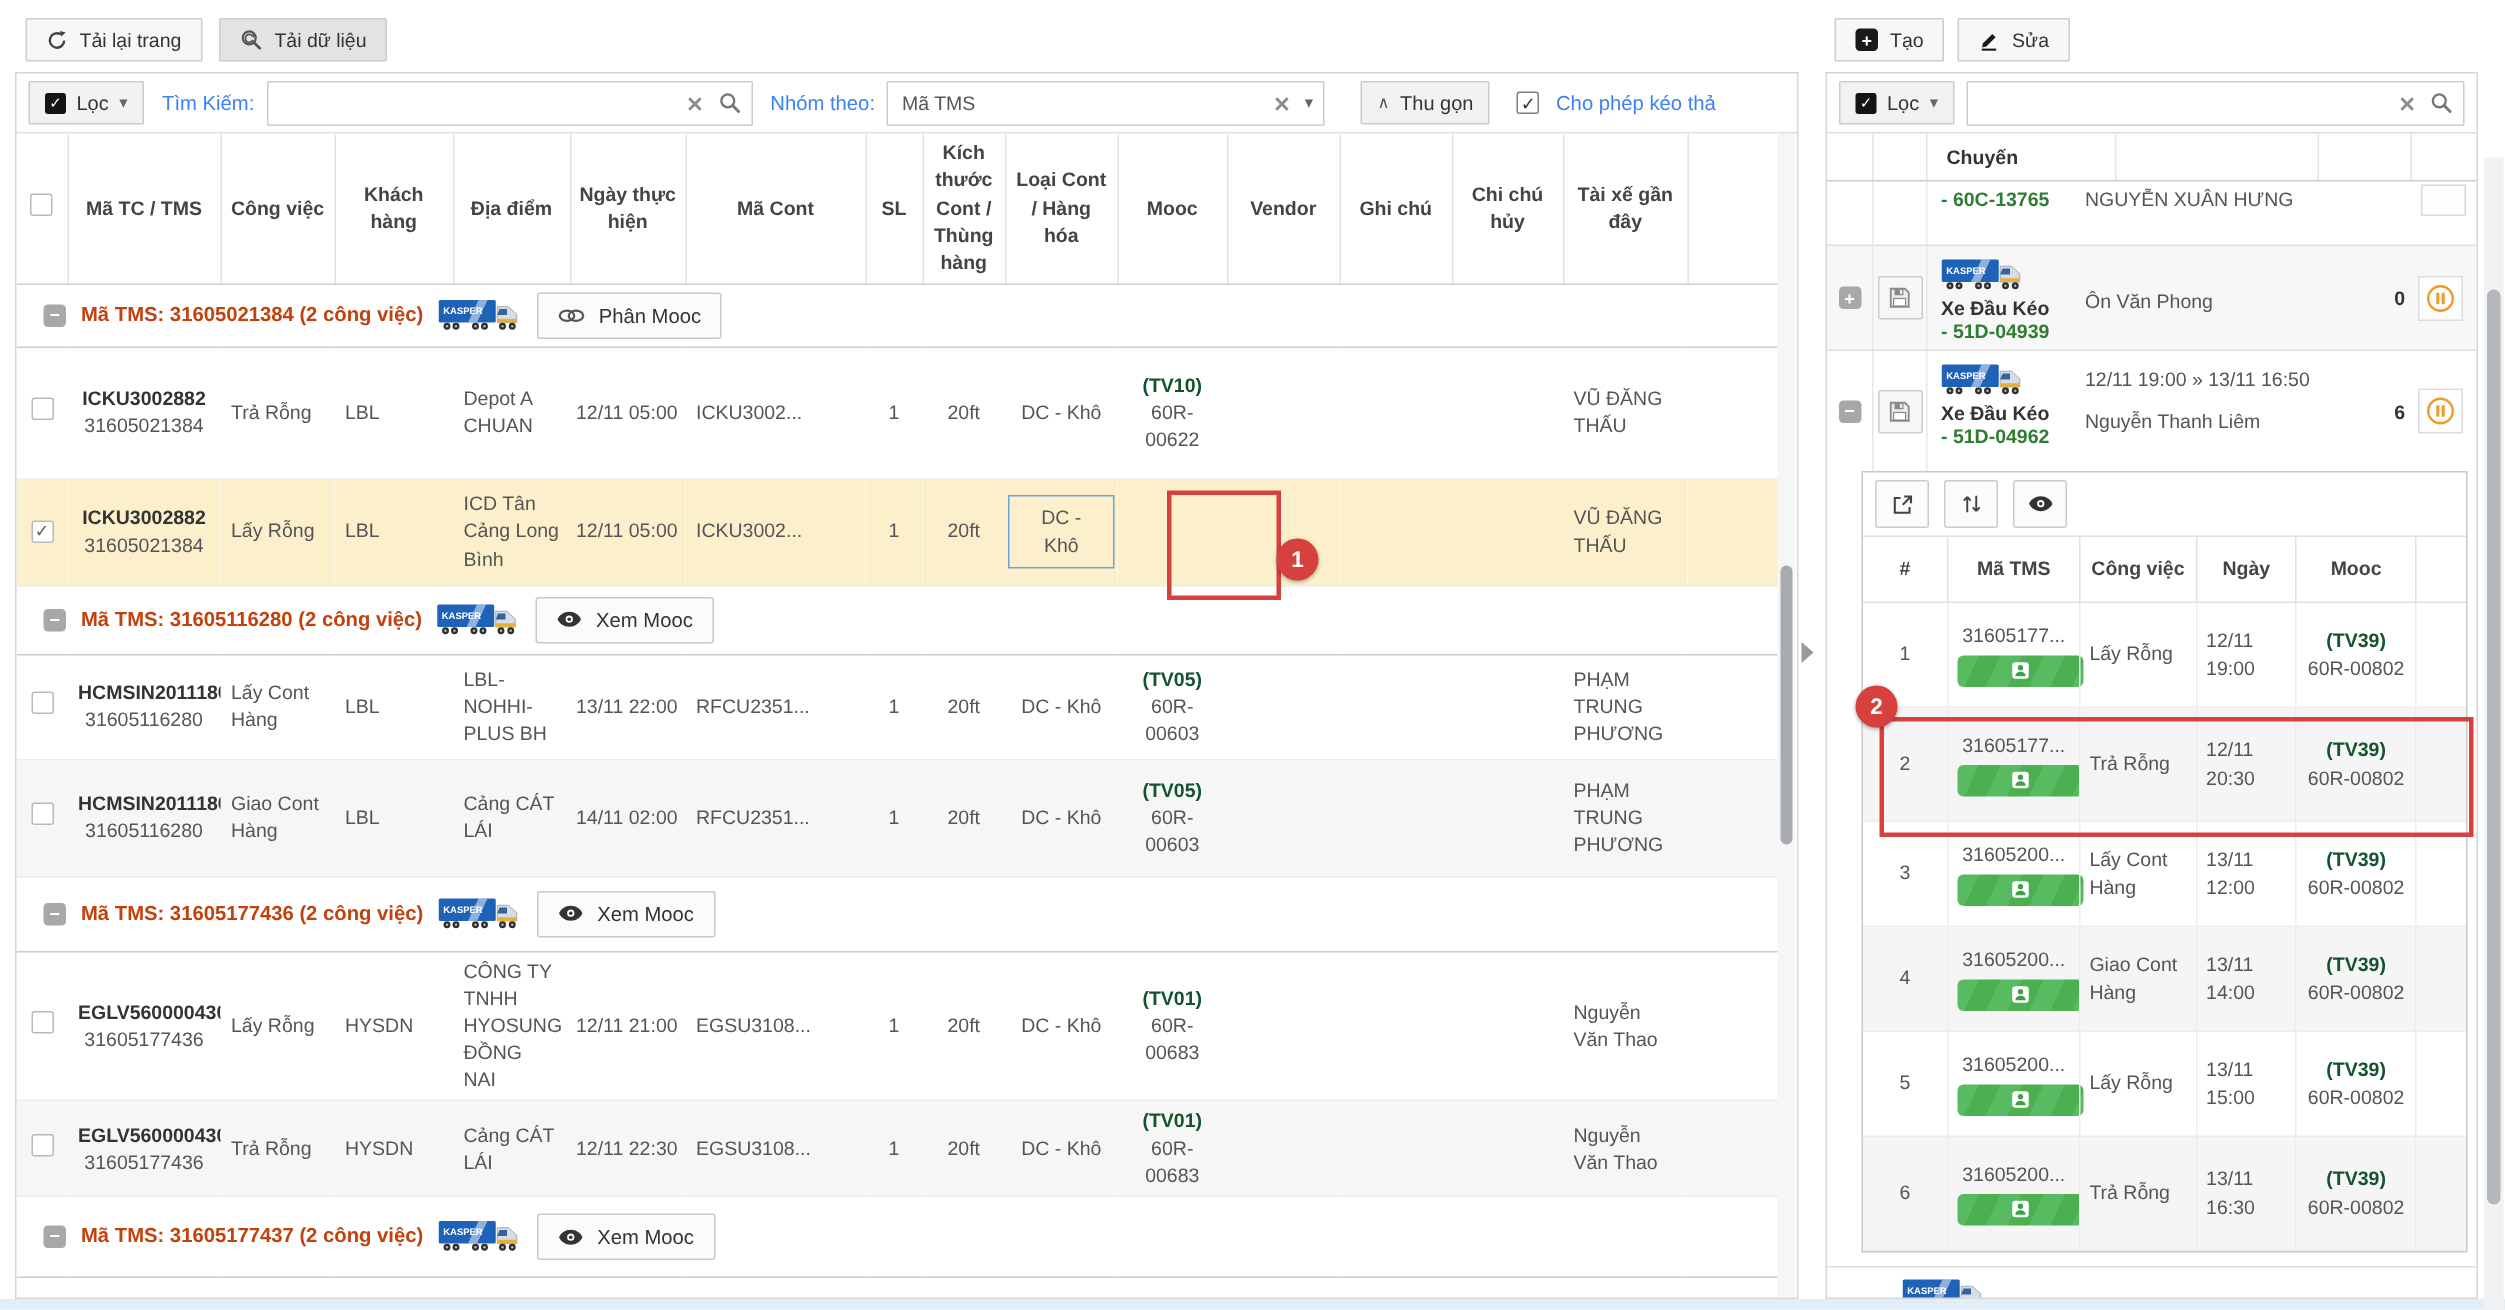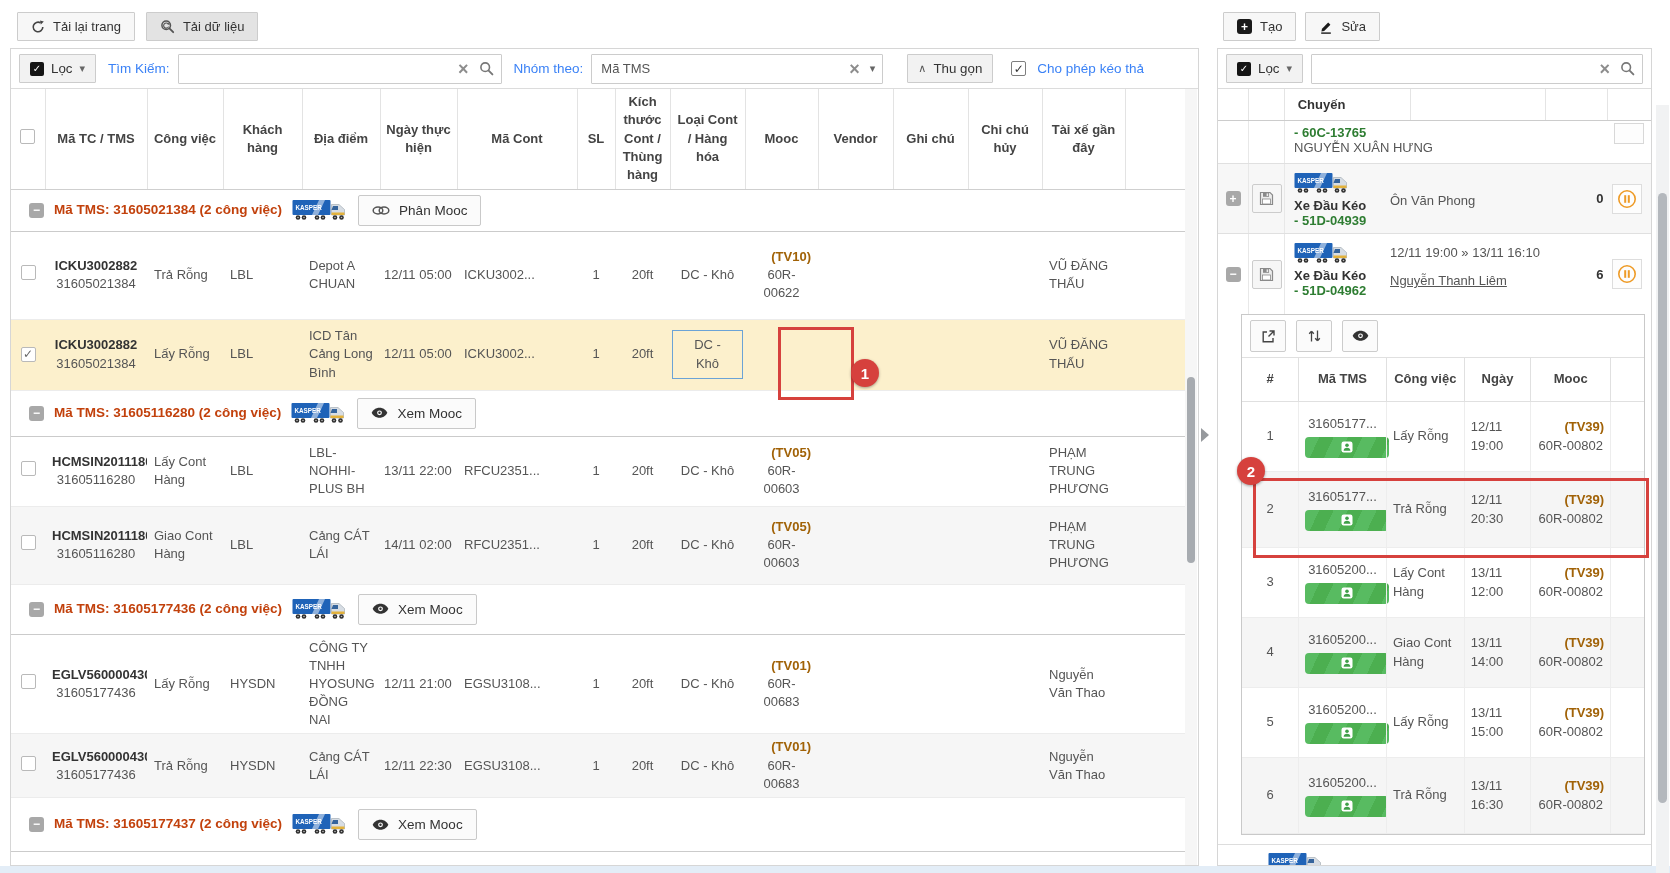--- a/index.html
+++ b/index.html
@@ -53,21 +53,21 @@
   .lt td { vertical-align:middle; padding:4px 7px; font-size:13px; color:#555; line-height:1.4; overflow:hidden;}
   .lt tr.row-data td { border-bottom:1px solid #ececec; }
   .lt tr.row-grp td { border-top:1px solid #cbcbcb; border-bottom:1px solid #cbcbcb; padding:5px 8px; }
   .row-yellow { background:#fcf0cc; }
   .row-gray { background:#f6f6f6; }
   .c-center { text-align:center; }
   .c-date { white-space:nowrap; padding-left:4px !important; padding-right:2px !important; }
   .code { font-weight:bold; color:#333; text-align:center; white-space:nowrap; }
   .code-sub { color:#555; text-align:center; }
   .c-mooc { text-align:center; }
-  .tvb { font-weight:bold; color:#a16207;text-align:right; }
+  .tvb { font-weight:bold; color:#14532d; }
   .grp-flex { display:flex; align-items:center; gap:10px; padding-left:10px; }
   .grp-label { color:#c2410c; font-weight:bold; font-size:13.5px; white-space:nowrap; }
   .gbtn { display:inline-flex; align-items:center; gap:9px; height:31px; padding:4px 13px;
     border:1px solid #c9c9c9; background:#fbfbfb; color:#333; font-size:13.5px; border-radius:2px; cursor:pointer;}
   .cell-box { display:inline-block; border:1px solid #6ba3d6; padding:5px 10px; color:#555; }
   .truck { vertical-align:middle; }
 
   
   .lp-scroll { position:absolute; right:1px; top:40px; bottom:0; width:12px; background:#f6f6f6; z-index:5;}
   .lp-thumb { position:absolute; left:2px; width:8px; top:288px; height:186px; background:#a7abb0; border-radius:5px;}
@@ -612,21 +612,21 @@
     <div class="rh" style="width:36px"></div>
     <div class="rh rh-main" style="width:127px">Chuyến</div>
     <div class="rh" style="width:135px"></div>
     <div class="rh" style="width:63px"></div>
     <div style="width:43px"></div>
   </div>
 
   <div class="veh-row" style="height:43px; overflow:hidden;">
     <div class="vc-exp"></div>
     <div class="vc-save"></div>
-    <div class="vc-body" style="padding-top:4px;flex-direction:column;">
+    <div class="vc-body" style="padding-top:4px;">
       <div class="vm-left">
           <div class="plate">- 60C-13765</div>
         </div>
       <div class="vm-right" style="padding-top:0;">NGUYỄN XUÂN HƯNG</div>
     </div>
     <div class="vc-count"></div>
     <div class="vc-status"></div>
     <div class="partial-btn"></div>
   </div>
 
@@ -728,22 +728,22 @@
               <circle cx="25" cy="19.5" r="0.8"></circle>
               <circle cx="31" cy="19.5" r="0.8"></circle>
               <circle cx="43" cy="19.5" r="0.8"></circle>
               <circle cx="49.5" cy="19.5" r="0.8"></circle>
             </g>
           </svg>
         <div class="vname">Xe Đầu Kéo</div>
         <div class="plate">- 51D-04962</div>
       </div>
       <div class="vm-right">
-        <div style="padding-top:4px;">12/11 19:00 » 13/11 16:10</div>
-        <div style="margin-top:13px;text-decoration:underline;">Nguyễn Thanh Liêm</div>
+        <div style="padding-top:4px;">12/11 19:00 » 13/11 16:50</div>
+        <div style="margin-top:13px;">Nguyễn Thanh Liêm</div>
       </div>
     </div>
     <div class="vc-count">6</div>
     <div class="vc-status">
         <span class="pause-btn">
       <svg width="20" height="20" viewBox="0 0 20 20">
             <circle cx="10" cy="10" r="8.2" fill="none" stroke="#ee9b27" stroke-width="1.6"></circle>
             <rect x="7.2" y="6.2" width="2" height="7.6" fill="#ee9b27"></rect>
             <rect x="10.8" y="6.2" width="2" height="7.6" fill="#ee9b27"></rect>
           </svg>

